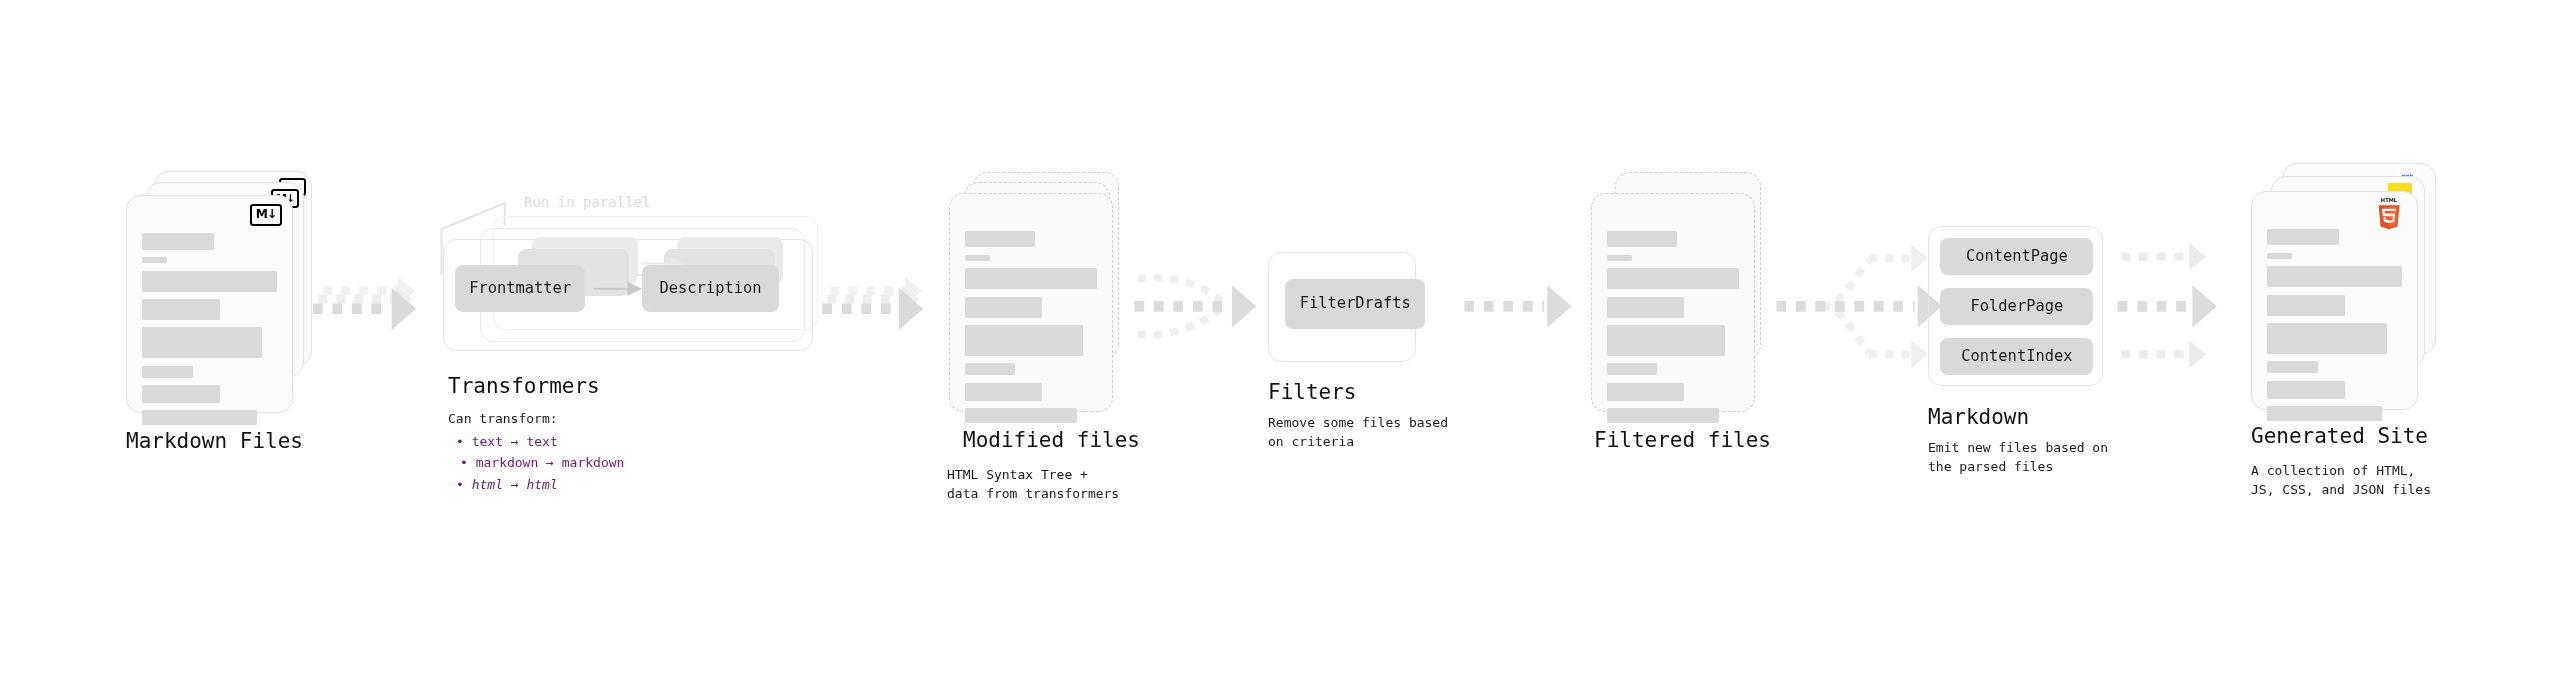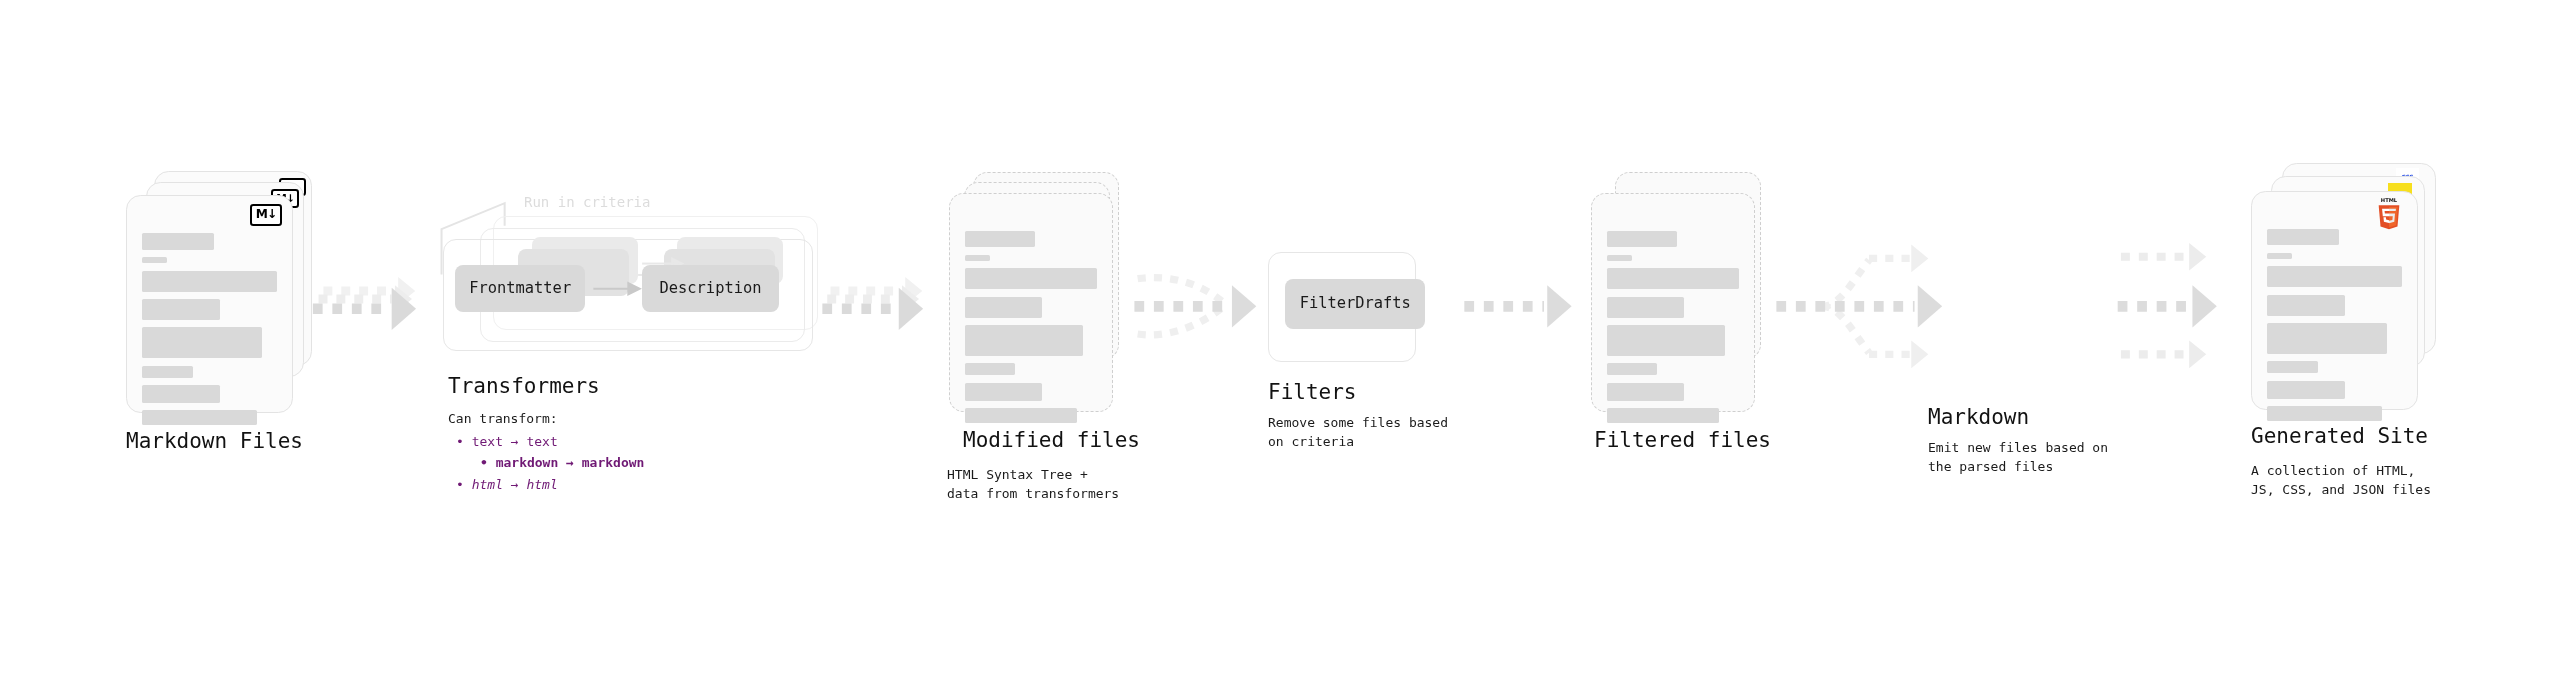--- a/index.html
+++ b/index.html
@@ -232,21 +232,21 @@
     <div class="md-badge" style="left:124px; top:32.5px;">M↓</div>
   </div>
 
   <div class="title" style="left:126px; top:429px;">Markdown Files</div>
 
   <div class="node" style="left:443px; top:187px; width:382px; height:171px;">
 
     <svg width="187" height="89" style="position:absolute; left:-9.8px; top:0px;" viewBox="0 0 230 110">
       <path d="M10,108 L10,52 L88,20 L88,48" fill="none" stroke="#e4e4e4" stroke-width="2.5"></path>
     </svg>
-    <div class="annot" style="left:81px; top:8.1px;">Run in criteria</div>
+    <div class="annot" style="left:81px; top:8.1px;">Run in parallel</div>
 
     <div class="gbox ghost1" style="left:50px; top:29px; width:325px; height:114px;"></div>
     <div class="gbox ghost2" style="left:37px; top:41px; width:325px; height:114px;"></div>
     <div class="gbox" style="left:0px; top:52px; width:370px; height:112px;"></div>
 
     <div class="chip g1" style="left:89px; top:50px; width:106px; height:47px;">&nbsp;</div>
     <div class="chip g1" style="left:234px; top:50px; width:106px; height:47px;">&nbsp;</div>
     <div class="chip g2" style="left:75px; top:62px; width:111px; height:47px;">&nbsp;</div>
     <div class="chip g2" style="left:221px; top:62px; width:111px; height:47px;">&nbsp;</div>
 
@@ -266,21 +266,21 @@
       <g stroke="#c9c9c9" stroke-width="2.5" fill="#c9c9c9">
         <line x1="185" y1="125" x2="228" y2="125"></line>
           <path d="M228,118 L242,125 L228,132 Z"></path>
       </g>
     </svg>
   </div>
 
   <div class="title" style="left:448px; top:374px;">Transformers</div>
   <div class="subtitle" style="left:448px; top:410px;">Can transform:</div>
   <div class="bullets" style="left:456px; top:432px;">• text → text</div>
-  <div class="bullets" style="left:480px; top:453px;font-weight:bold;">• markdown → markdown</div>
+  <div class="bullets" style="left:460px; top:453px;">• markdown → markdown</div>
   <div class="bullets" style="left:456px; top:475px;font-style:italic;">• html → html</div>
 
   <div class="stack" style="left:949px; top:172px; width:187px; height:244px;">
     <div class="sheet dashed" style="left:24.4px; top:0px; width:146px; height:187px;"></div>
     <div class="sheet dashed" style="left:14.6px; top:9.8px; width:146px; height:187px;"></div>
     <div class="sheet dashed" style="left:0px; top:21px; width:164px; height:219px;">
       <div class="sheet-lines">
         <div class="ln" style="width:53%;  height:16.3px;"></div>
         <div class="ln" style="width:19%;  height:6.5px;"></div>
         <div class="ln" style="width:100%; height:21px;"></div>
@@ -316,20 +316,25 @@
         <div class="ln" style="width:89%;  height:31px;"></div>
         <div class="ln" style="width:38%;  height:12.2px;"></div>
         <div class="ln" style="width:58%;  height:18px;"></div>
         <div class="ln" style="width:85%;  height:14.6px;"></div>
       </div>
     </div>
   </div>
 
   <div class="title" style="left:1594px; top:428px;">Filtered files</div>
 
+  <div class="gbox" style="left:1928px; top:226px; width:175px; height:160px;">
+    <div class="chip" style="left:11.4px; top:11.4px; width:153px; height:37px;">ContentPage</div>
+    <div class="chip" style="left:11.4px; top:61px; width:153px; height:37px;">FolderPage</div>
+    <div class="chip" style="left:11.4px; top:111px; width:153px; height:37px;">ContentIndex</div>
+  </div>
 
   <div class="title" style="left:1928px; top:405px;">Markdown</div>
   <div class="subtitle" style="left:1928px; top:439px;">Emit new files based on
 the parsed files</div>
 
   <div class="stack" style="left:2251px; top:163px; width:211px; height:260px;">
 
     <div class="sheet" style="left:31px; top:0px; width:154px; height:191px;"></div>
     <div class="css-badge" style="left:145px; top:4.9px;">CSS</div>
 

